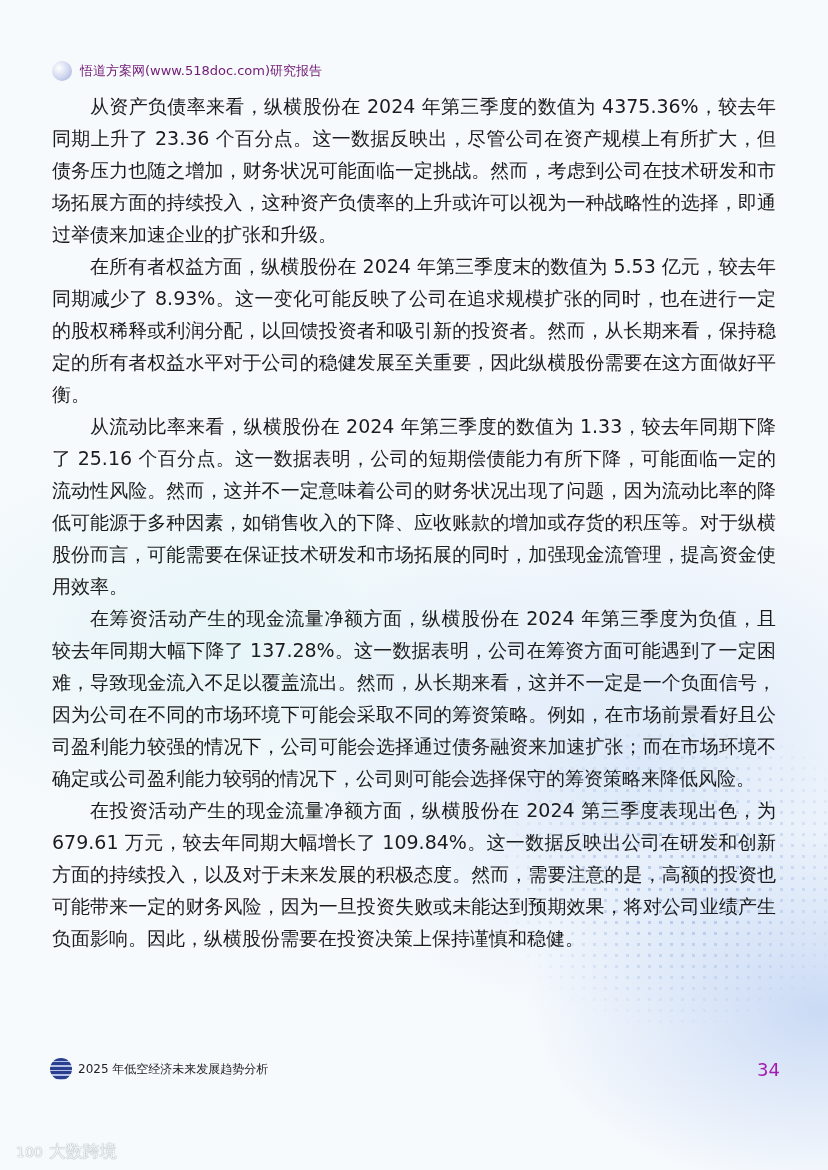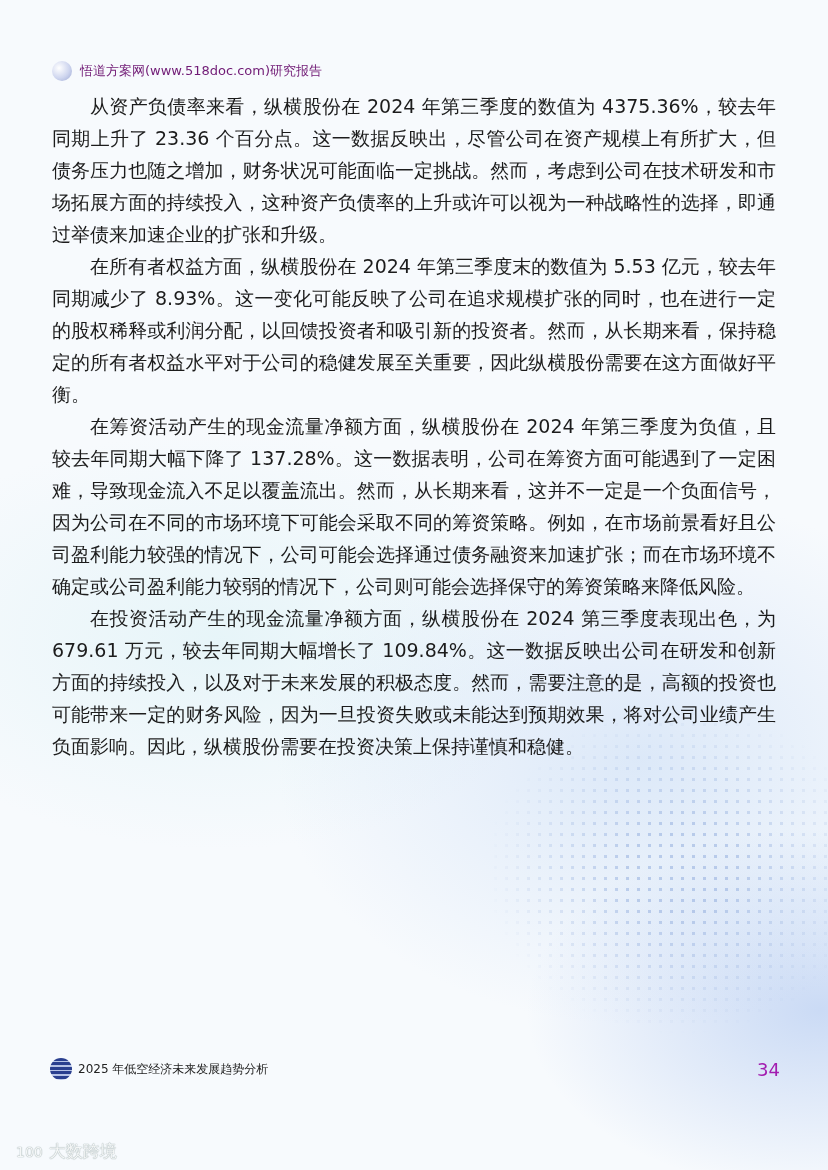--- a/index.html
+++ b/index.html
@@ -63,20 +63,21 @@
 <div class="dots"></div>
 
 <div class="header">
   <span class="logo"></span>
   <span>悟道方案网(www.518doc.com)研究报告</span>
 </div>
 
 <div class="content">
   <p>从资产负债率来看，纵横股份在 2024 年第三季度的数值为 4375.36%，较去年同期上升了 23.36 个百分点。这一数据反映出，尽管公司在资产规模上有所扩大，但债务压力也随之增加，财务状况可能面临一定挑战。然而，考虑到公司在技术研发和市场拓展方面的持续投入，这种资产负债率的上升或许可以视为一种战略性的选择，即通过举债来加速企业的扩张和升级。</p>
   <p>在所有者权益方面，纵横股份在 2024 年第三季度末的数值为 5.53 亿元，较去年同期减少了 8.93%。这一变化可能反映了公司在追求规模扩张的同时，也在进行一定的股权稀释或利润分配，以回馈投资者和吸引新的投资者。然而，从长期来看，保持稳定的所有者权益水平对于公司的稳健发展至关重要，因此纵横股份需要在这方面做好平衡。</p>
+  <p>从流动比率来看，纵横股份在 2024 年第三季度的数值为 1.33，较去年同期下降了 25.16 个百分点。这一数据表明，公司的短期偿债能力有所下降，可能面临一定的流动性风险。然而，这并不一定意味着公司的财务状况出现了问题，因为流动比率的降低可能源于多种因素，如销售收入的下降、应收账款的增加或存货的积压等。对于纵横股份而言，可能需要在保证技术研发和市场拓展的同时，加强现金流管理，提高资金使用效率。</p>
   <p>在筹资活动产生的现金流量净额方面，纵横股份在 2024 年第三季度为负值，且较去年同期大幅下降了 137.28%。这一数据表明，公司在筹资方面可能遇到了一定困难，导致现金流入不足以覆盖流出。然而，从长期来看，这并不一定是一个负面信号，因为公司在不同的市场环境下可能会采取不同的筹资策略。例如，在市场前景看好且公司盈利能力较强的情况下，公司可能会选择通过债务融资来加速扩张；而在市场环境不确定或公司盈利能力较弱的情况下，公司则可能会选择保守的筹资策略来降低风险。</p>
   <p>在投资活动产生的现金流量净额方面，纵横股份在 2024 第三季度表现出色，为 679.61 万元，较去年同期大幅增长了 109.84%。这一数据反映出公司在研发和创新方面的持续投入，以及对于未来发展的积极态度。然而，需要注意的是，高额的投资也可能带来一定的财务风险，因为一旦投资失败或未能达到预期效果，将对公司业绩产生负面影响。因此，纵横股份需要在投资决策上保持谨慎和稳健。</p>
 </div>
 
 <div class="footer">
   <span class="logo"></span>
   <span class="title">2025 年低空经济未来发展趋势分析</span>
   <span class="page">34</span>
 </div>
 

